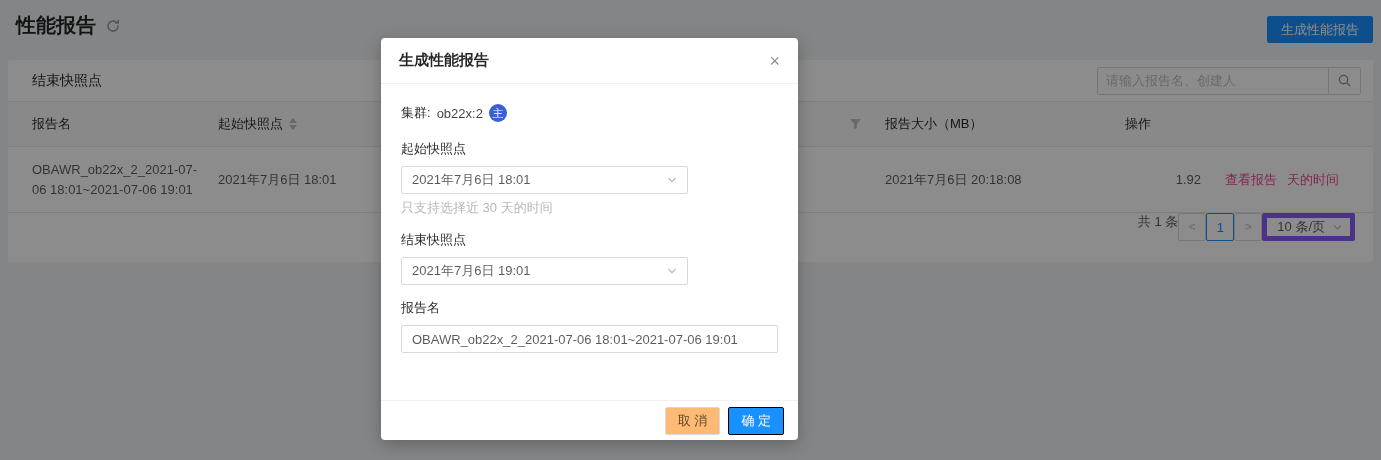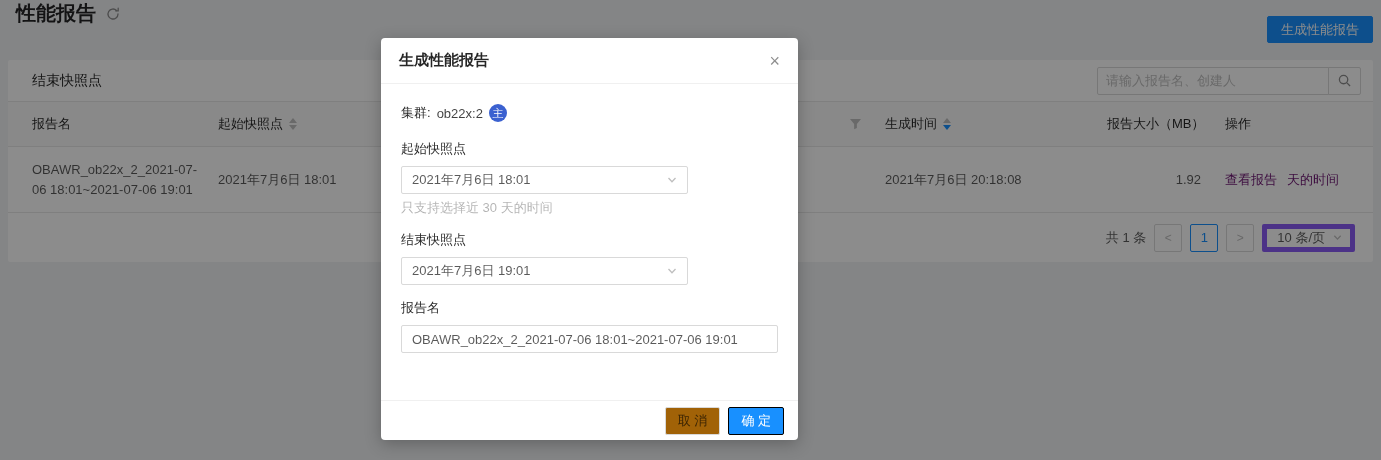--- a/index.html
+++ b/index.html
@@ -7,21 +7,21 @@
   body {
     position: relative;
     overflow: hidden;
     background: #f0f2f5;
     font-family: "Liberation Sans", "DejaVu Sans", sans-serif;
     font-size: 13px;
     color: rgba(0,0,0,0.65);
   }
 
   
-  .page-header { position: absolute; top: 0; left: 16px; display: flex; align-items: center; gap: 10px; }
+  .page-header { position: absolute; top: 12px; left: 16px; display: flex; align-items: center; gap: 10px; }
   .page-title { font-size: 20px; font-weight: 700; color: rgba(0,0,0,0.85); }
   .sync-wrap { display: inline-flex; align-items: center; cursor: pointer; }
 
   .generate-btn {
     position: absolute; top: 16px; right: 8px;
     height: 27px; padding: 0 13px;
     background: #1890ff; color: #fff; border: 1px solid #1890ff; border-radius: 2px;
     font-size: 13px; line-height: 25px; cursor: pointer;
     font-family: inherit;
   }
@@ -55,30 +55,30 @@
   }
   .thead { height: 45px; background: #fafafa; border-bottom: 1px solid #e8e8e8;
            font-weight: 500; color: rgba(0,0,0,0.85); }
   .trow { height: 66px; border-bottom: 1px solid #e8e8e8; color: rgba(0,0,0,0.65); }
   .th-cell { display: flex; align-items: center; }
   .col-obscured { justify-content: flex-end; padding-right: 24px; }
   .col-size-head { }
   .col-size-val { text-align: right; padding-right: 6px; }
   .col-actions { padding-left: 18px; display: flex; gap: 10px; text-align: center; }
   .cell-name { line-height: 20px; padding-right: 12px; }
-  .link { color: #701a75; text-decoration: none; cursor: pointer; }
+  .link { color: #ec4899; text-decoration: none; cursor: pointer; }
 
   .sorter { display: inline-flex; flex-direction: column; gap: 2px; margin-left: 6px; }
   .caret-up { width: 0; height: 0; border-left: 4px solid transparent; border-right: 4px solid transparent; border-bottom: 5px solid #bfbfbf; }
   .caret-down { width: 0; height: 0; border-left: 4px solid transparent; border-right: 4px solid transparent; border-top: 5px solid #bfbfbf; }
   .caret-active.caret-down { border-top-color: #1890ff; }
 
   .pagination {
-    height: 49px; display: flex; align-items: center; justify-content: flex-end;
-    gap: 8px; padding-right: 18px; color: rgba(0,0,0,0.65);
+    height: 49px; display: flex; align-items: flex-start; justify-content: flex-end;
+    padding-right: 18px; color: rgba(0,0,0,0.65);
   }
   .pg-btn {
     width: 28px; height: 28px; border: 1px solid #d9d9d9; border-radius: 2px; background: #fff;
     display: flex; align-items: center; justify-content: center;
     color: #bfbfbf; font-size: 12px; cursor: pointer; font-family: inherit;
   }
   .pg-current { border-color: #1890ff; color: #1890ff; font-size: 13px; }
   .pg-size {
     height: 28px; border: 5px solid #8b5cf6; border-radius: 2px; background: #fff;
     display: flex; align-items: center; gap: 8px; padding: 0 8px 0 10px; cursor: pointer;
@@ -122,21 +122,21 @@
     width: 100%; height: 28px; border: 1px solid #d9d9d9; border-radius: 2px;
     padding: 0 10px; font-size: 13px; color: rgba(0,0,0,0.65); outline: none;
     font-family: inherit;
   }
 
   .modal-footer {
     height: 40px; flex: none; border-top: 1px solid #f0f0f0;
     display: flex; align-items: center; justify-content: flex-end; gap: 8px; padding: 0 14px;
   }
   .btn { height: 28px; padding: 0 12px; border-radius: 2px; font-size: 13px; cursor: pointer; font-family: inherit; }
-  .btn-cancel { background: #a16207; border: 1px solid #d9d9d9; color: rgba(0,0,0,0.65); }
+  .btn-cancel { background: #fdba74; border: 1px solid #d9d9d9; color: rgba(0,0,0,0.65); }
   .btn-ok { background: #1890ff; border: 1px solid #000000; color: #fff; }
 </style>
 </head>
 <body>
 
 <div class="page-header">
   <span class="page-title">性能报告</span>
   <span class="sync-wrap">
     <svg width="14" height="14" viewBox="0 0 14 14" fill="none" stroke="#8c8c8c" stroke-width="1.3" stroke-linecap="round">
       <path d="M12 7a5 5 0 1 1-1.46-3.54"></path>
@@ -173,27 +173,20 @@
       </span>
     </div>
     <div class="th-cell col-obscured">
       <span></span>
       <span style="display:inline-flex">
         <svg width="11" height="11" viewBox="0 0 12 12">
             <path d="M0 0h12L7.5 5.5v4.2l-3 1.6V5.5z" fill="#bfbfbf"></path>
           </svg>
       </span>
     </div>
-    <div class="th-cell">
-      <span>生成时间</span>
-      <span class="sorter">
-        <i class="caret-up"></i>
-          <i class="caret-down caret-active"></i>
-      </span>
-    </div>
     <div class="th-cell col-size-head">报告大小（MB）</div>
     <div class="th-cell col-actions">操作</div>
   </div>
 
   <div class="trow">
     <div class="cell-name">OBAWR_ob22x_2_2021-07-06 18:01~2021-07-06 19:01</div>
     <div>2021年7月6日 18:01</div>
     <div></div>
     <div>2021年7月6日 20:18:08</div>
     <div class="col-size-val">1.92</div>

